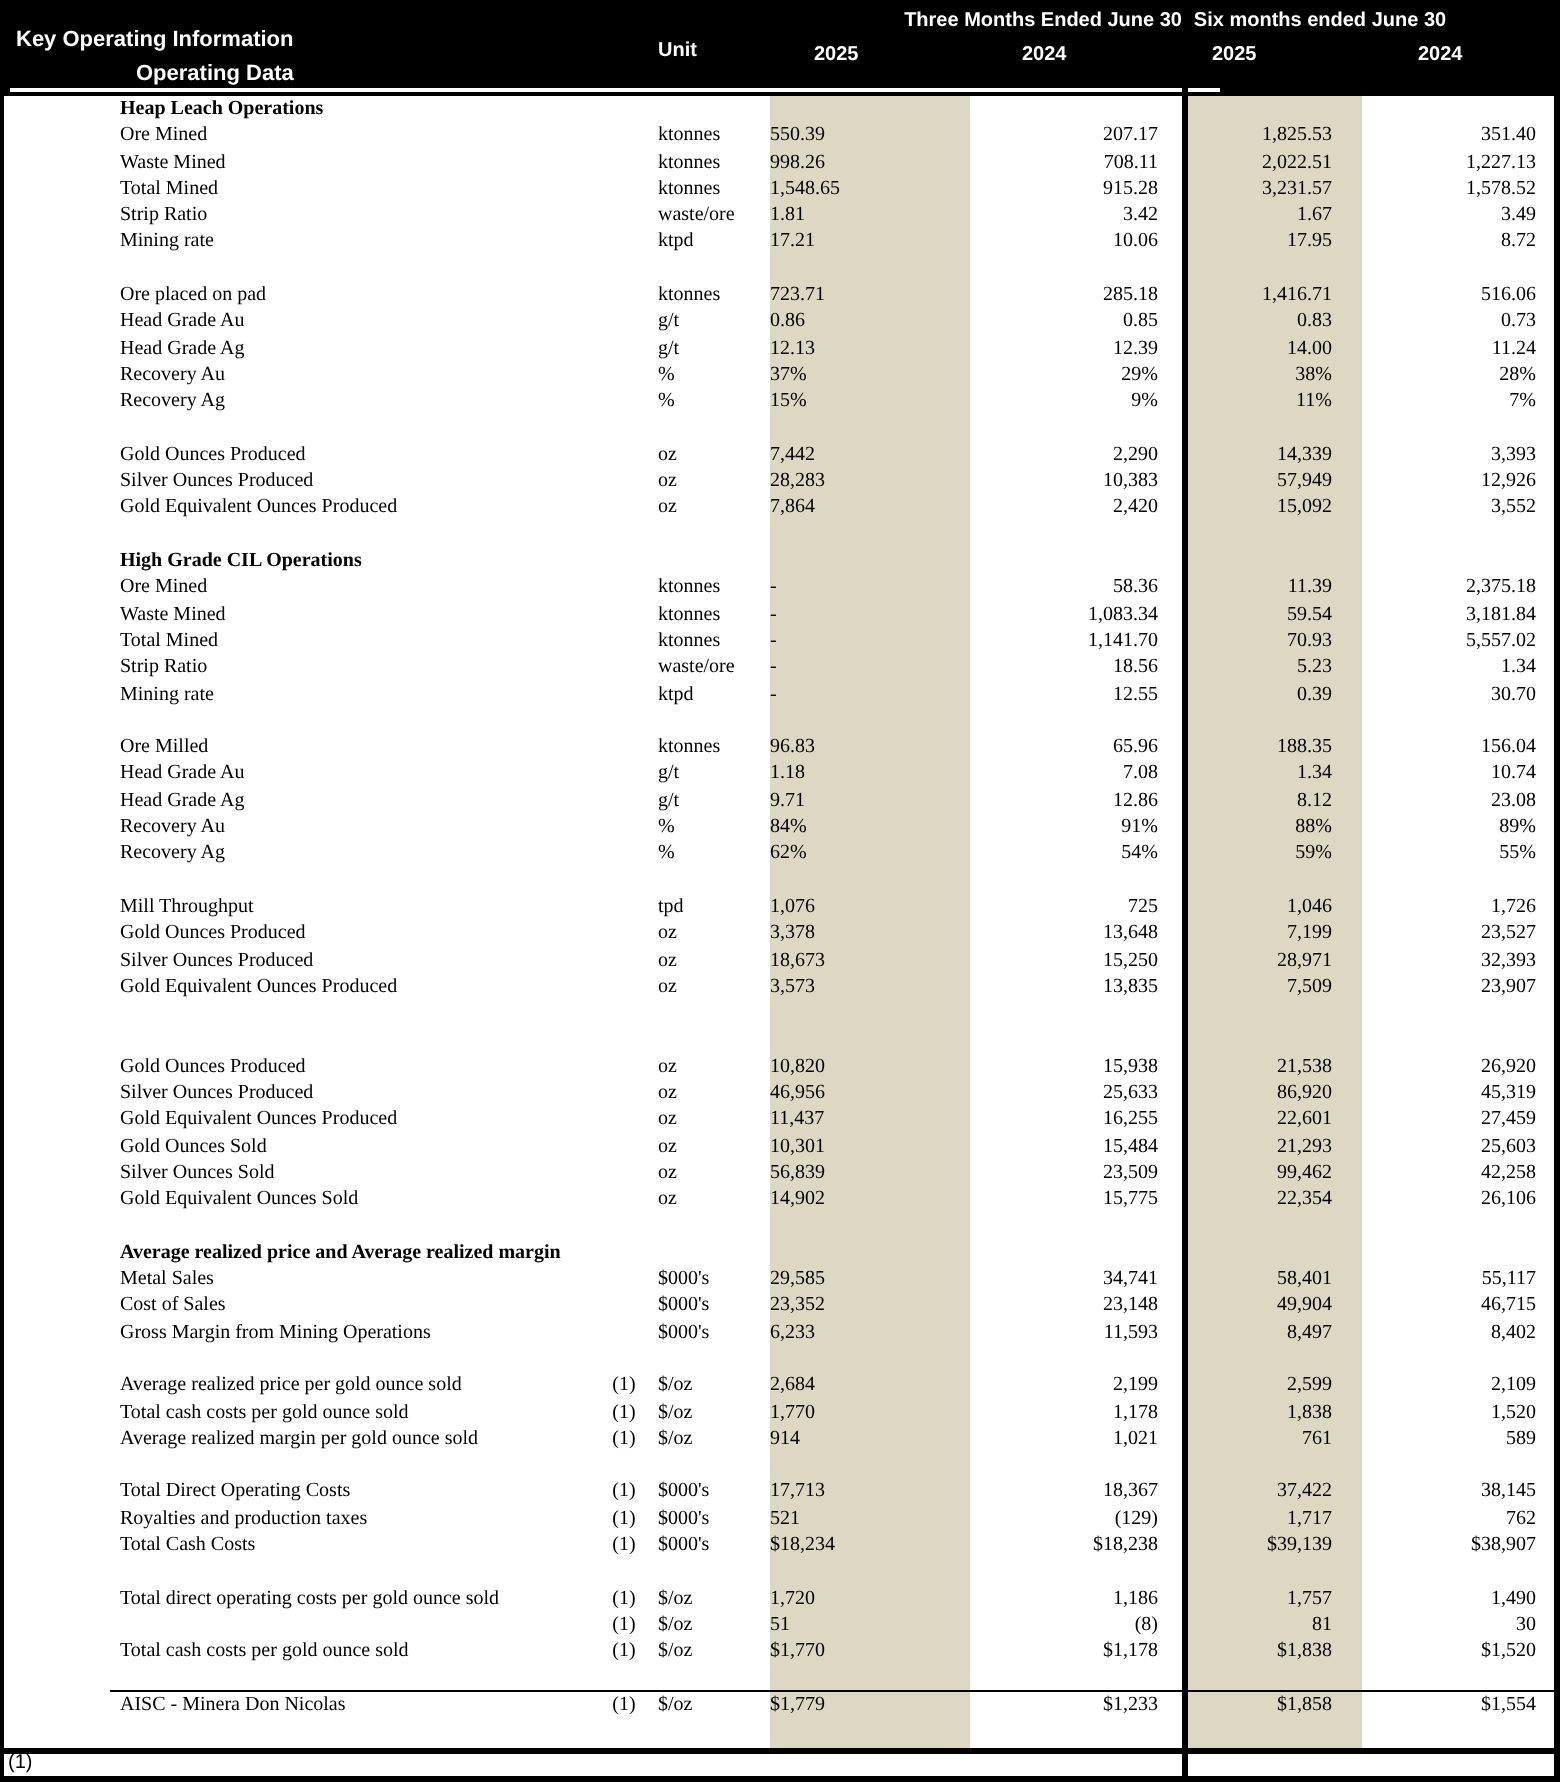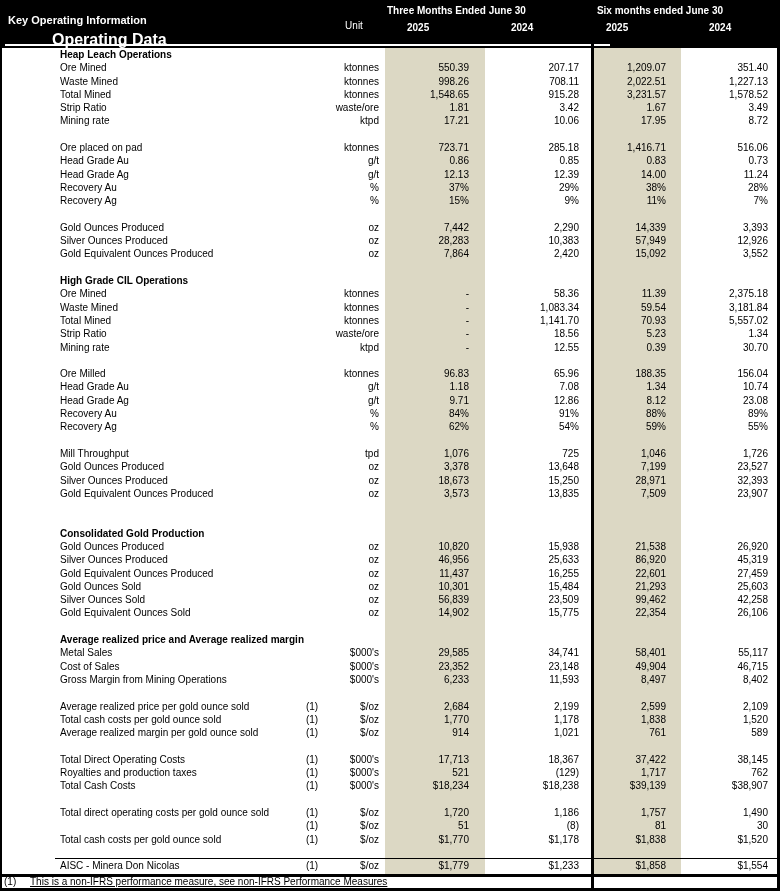--- a/index.html
+++ b/index.html
@@ -1,44 +1,44 @@
 <!DOCTYPE html>
 <html><head>
 <meta charset="utf-8">
 <style>
   html,body{margin:0;padding:0;background:#fff;}
   .page{position:relative;width:780px;height:891px;background:#ffffff;overflow:hidden;
         font-family:"Liberation Sans",sans-serif;font-size:10px;color:#000;}
   
   .hdr{position:absolute;left:0;top:0;width:780px;height:48px;background:#000;color:#fff;}
   .h-title{position:absolute;left:8px;top:14px;font-size:11px;font-weight:bold;white-space:nowrap;}
-  .h-sub{position:absolute;left:52px;top:31px;font-size:16px;font-weight:bold;white-space:nowrap;}
+  .h-sub{position:absolute;left:68px;top:31px;font-size:11px;font-weight:bold;white-space:nowrap;}
   .h-underline{position:absolute;left:5px;top:44px;width:605px;height:2px;background:#fff;}
-  .h-unit{position:absolute;left:329px;top:20px;width:50px;text-align:center;font-weight:normal;}
-  .h-g1{position:absolute;left:387px;top:5px;width:204px;text-align:left;font-weight:bold;}
+  .h-unit{position:absolute;left:329px;top:20px;width:50px;font-weight:bold;}
+  .h-g1{position:absolute;left:387px;top:5px;width:204px;text-align:right;font-weight:bold;}
   .h-g2{position:absolute;left:567px;top:5px;width:186px;text-align:center;font-weight:bold;}
   .h-y{position:absolute;top:22px;width:60px;text-align:left;font-weight:bold;}
   .h-y1{left:407px;} .h-y2{left:511px;} .h-y3{left:606px;} .h-y4{left:709px;}
   
   .hl{position:absolute;top:48px;height:826px;background:#dcd8c4;}
   .hl1{left:385px;width:100px;}
   .hl2{left:594px;width:87px;}
   .vline{position:absolute;left:591px;top:0;width:3px;height:891px;background:#000;}
   .bleft{position:absolute;left:0;top:0;width:2px;height:891px;background:#000;}
   .bright{position:absolute;right:0;top:0;width:3px;height:891px;background:#000;}
   
-  .rows{position:absolute;left:0;top:48px;width:780px;}
+  .rows{position:absolute;left:0;top:48px;width:780px;font-family:Liberation Serif, serif;}
   .row{position:relative;height:13.3px;line-height:13.4px;white-space:nowrap;}
   .row.topline::before{content:"";position:absolute;left:55px;right:0;top:-1px;border-top:1px solid #000;}
   .cell{position:absolute;top:0;}
   .c-label{left:60px;}
   .section .c-label{font-weight:bold;}
   .c-note{left:295px;width:34px;text-align:center;}
-  .c-unit{left:329px;width:50px;text-align:right;}
-  .c-v1{left:385px;width:84px;text-align:right;}
+  .c-unit{left:329px;width:50px;text-align:left;}
+  .c-v1{left:385px;width:84px;text-align:left;}
   .c-v2{left:487px;width:92px;text-align:right;}
   .c-v3{left:596px;width:70px;text-align:right;}
   .c-v4{left:683px;width:85px;text-align:right;}
   
   .thick{position:absolute;left:0;top:874px;width:780px;height:3px;background:#000;}
   .foot{position:absolute;left:0;top:876px;width:780px;height:12px;line-height:12px;}
   .foot-marker{position:absolute;left:4px;}
   .foot-text{position:absolute;left:30px;text-decoration:underline;}
   .bbottom{position:absolute;left:0;top:888px;width:780px;height:3px;background:#000;}
 </style>
@@ -65,21 +65,21 @@
 
   <div class="rows" id="rows">
       <div class="row section">
         <span class="cell c-label">Heap Leach Operations</span>
       </div>
       <div class="row data">
         <span class="cell c-label">Ore Mined</span>
         <span class="cell c-unit">ktonnes</span>
         <span class="cell c-v1">550.39</span>
         <span class="cell c-v2">207.17</span>
-        <span class="cell c-v3">1,209.07</span>
+        <span class="cell c-v3">1,825.53</span>
         <span class="cell c-v4">351.40</span>
       </div>
       <div class="row data">
         <span class="cell c-label">Waste Mined</span>
         <span class="cell c-unit">ktonnes</span>
         <span class="cell c-v1">998.26</span>
         <span class="cell c-v2">708.11</span>
         <span class="cell c-v3">2,022.51</span>
         <span class="cell c-v4">1,227.13</span>
       </div>
@@ -286,23 +286,20 @@
       <div class="row data">
         <span class="cell c-label">Gold Equivalent Ounces Produced</span>
         <span class="cell c-unit">oz</span>
         <span class="cell c-v1">3,573</span>
         <span class="cell c-v2">13,835</span>
         <span class="cell c-v3">7,509</span>
         <span class="cell c-v4">23,907</span>
       </div>
       <div class="row blank"></div>
       <div class="row blank"></div>
-      <div class="row section">
-        <span class="cell c-label">Consolidated Gold Production</span>
-      </div>
       <div class="row data">
         <span class="cell c-label">Gold Ounces Produced</span>
         <span class="cell c-unit">oz</span>
         <span class="cell c-v1">10,820</span>
         <span class="cell c-v2">15,938</span>
         <span class="cell c-v3">21,538</span>
         <span class="cell c-v4">26,920</span>
       </div>
       <div class="row data">
         <span class="cell c-label">Silver Ounces Produced</span>
@@ -467,17 +464,16 @@
       </div>
     </div>
 
   <div class="vline"></div>
   <div class="bleft"></div>
   <div class="bright"></div>
 
   <div class="thick"></div>
   <div class="foot">
     <span class="foot-marker">(1)</span>
-    <span class="foot-text">This is a non-IFRS performance measure, see non-IFRS Performance Measures</span>
   </div>
   <div class="bbottom"></div>
 
 </div>
 
 </body></html>

